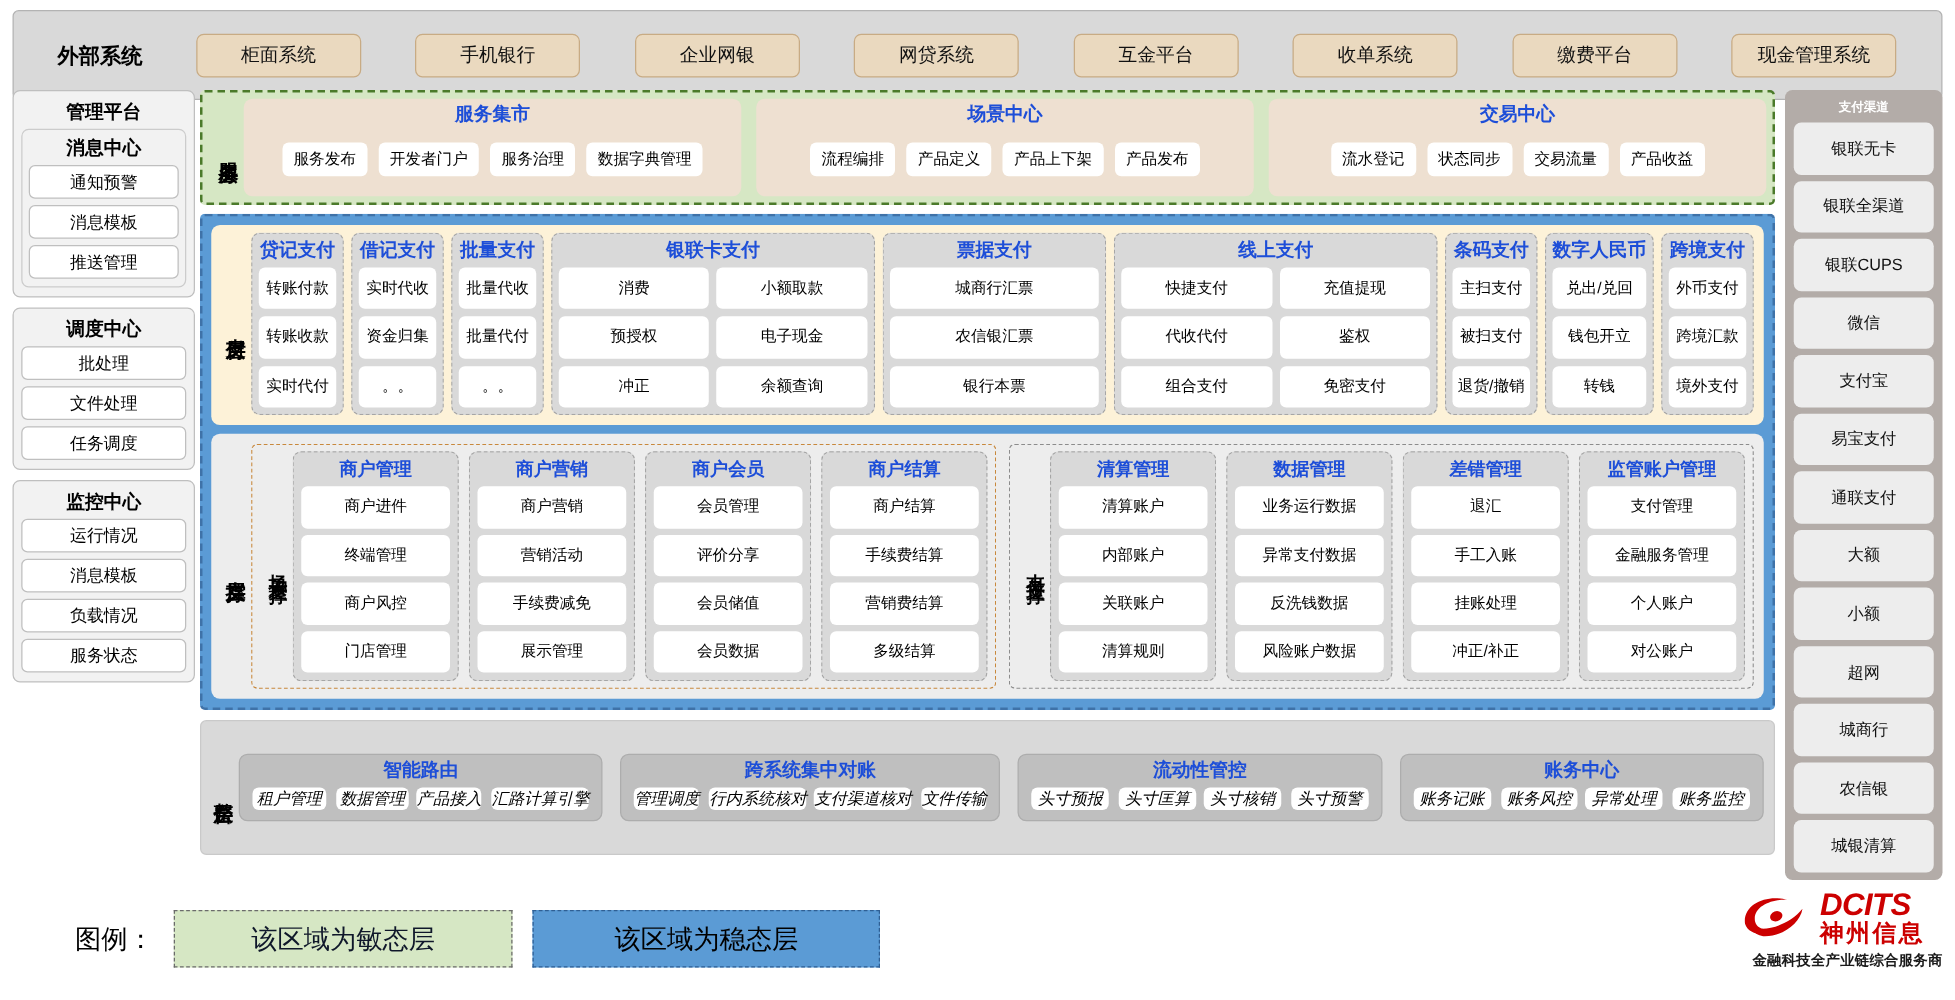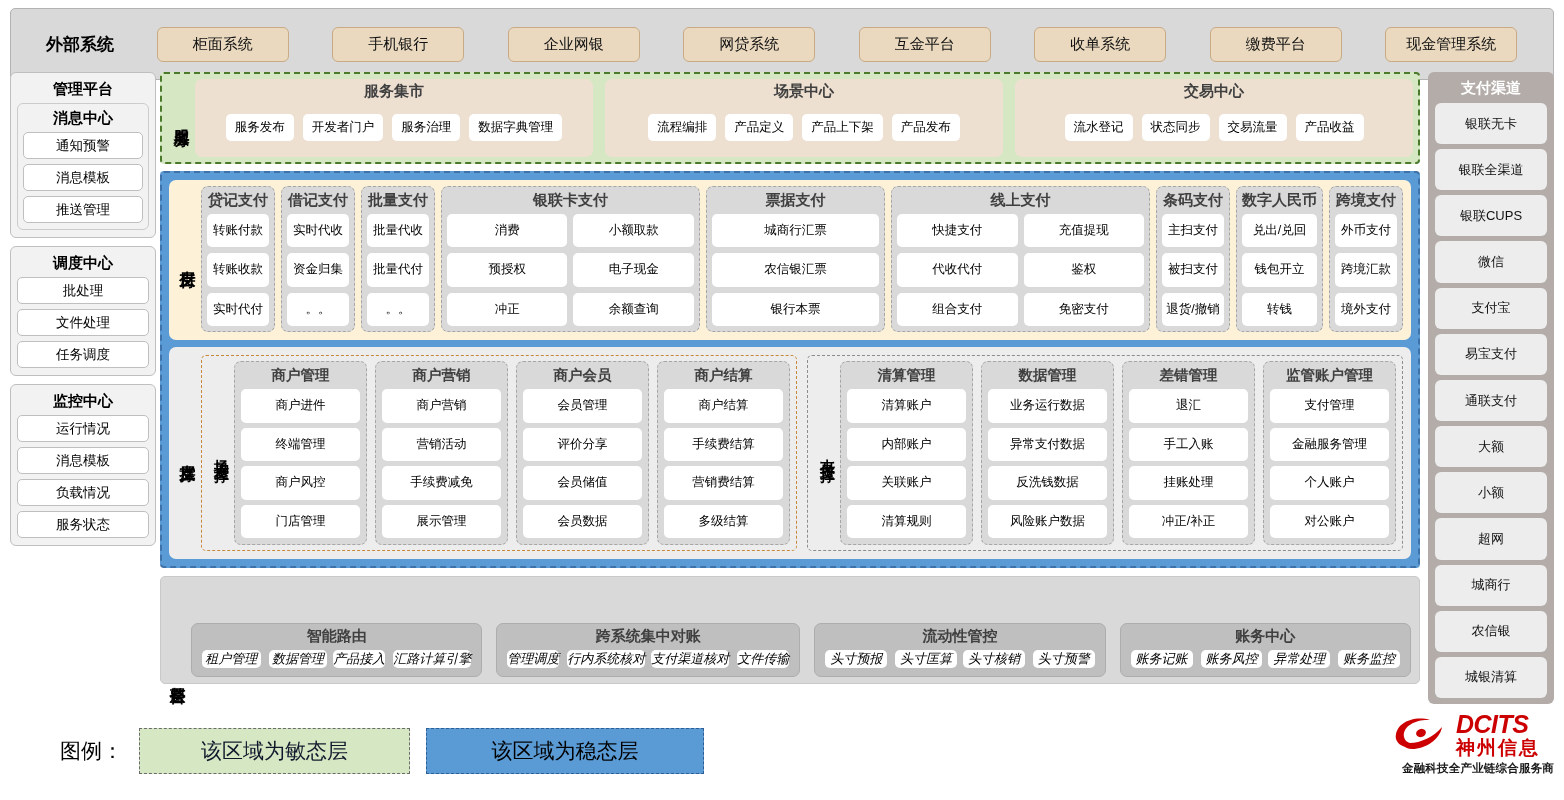--- a/index.html
+++ b/index.html
@@ -6,21 +6,21 @@
   html, body {
     width: 1564px; height: 800px;
     background: #ffffff;
     font-family: "Liberation Sans", "DejaVu Sans", sans-serif;
     overflow: hidden;
   }
   .page { position: relative; width: 1564px; height: 800px; }
   .grp-title {
     text-align: center;
     font-weight: bold;
-    color: #404040;
+    color: #1d4ed8;
   }
 
   
   .external {
     position: absolute; left: 10px; top: 8px;
     width: 1544px; height: 72px;
     background: #d9d9d9;
     border: 1px solid #b3b3b3;
     border-radius: 5px;
     display: flex; align-items: center;
@@ -175,21 +175,21 @@
     display: flex; align-items: center; justify-content: center;
     white-space: nowrap;
   }
 
   
   .int-layer {
     margin-top: 8px;
     background: #d9d9d9;
     border: 1px solid #c9c9c9;
     border-radius: 5px;
-    display: flex; align-items: flex-end;
+    display: flex; align-items: center;
     padding: 6px 8px 6px 2px;
     height: 108px;
   }
   .int-grps { display: flex; flex: 1; gap: 14px; }
   .int-grp {
     flex: 1;
     background: #bfbfbf;
     border: 1px solid #adadad;
     border-radius: 7px;
     padding: 2px 10px 8px;
@@ -208,21 +208,21 @@
   
   .right-col {
     position: absolute; left: 1428px; top: 72px;
     width: 126px; height: 632px;
     background: #b3aca8;
     border-radius: 6px;
     padding: 4px 7px 6px;
     display: flex; flex-direction: column;
   }
   .right-title {
-    color: #ffffff; font-size: 15px; font-weight: bold;
+    color: #ffffff; font-size: 10px; font-weight: bold;
     text-align: center; padding: 3px 0 5px;
   }
   .right-chip {
     background: #ededed;
     border-radius: 6px;
     font-size: 13px; color: #111;
     flex: 1; margin-bottom: 5px;
     display: flex; align-items: center; justify-content: center;
     white-space: nowrap;
   }

